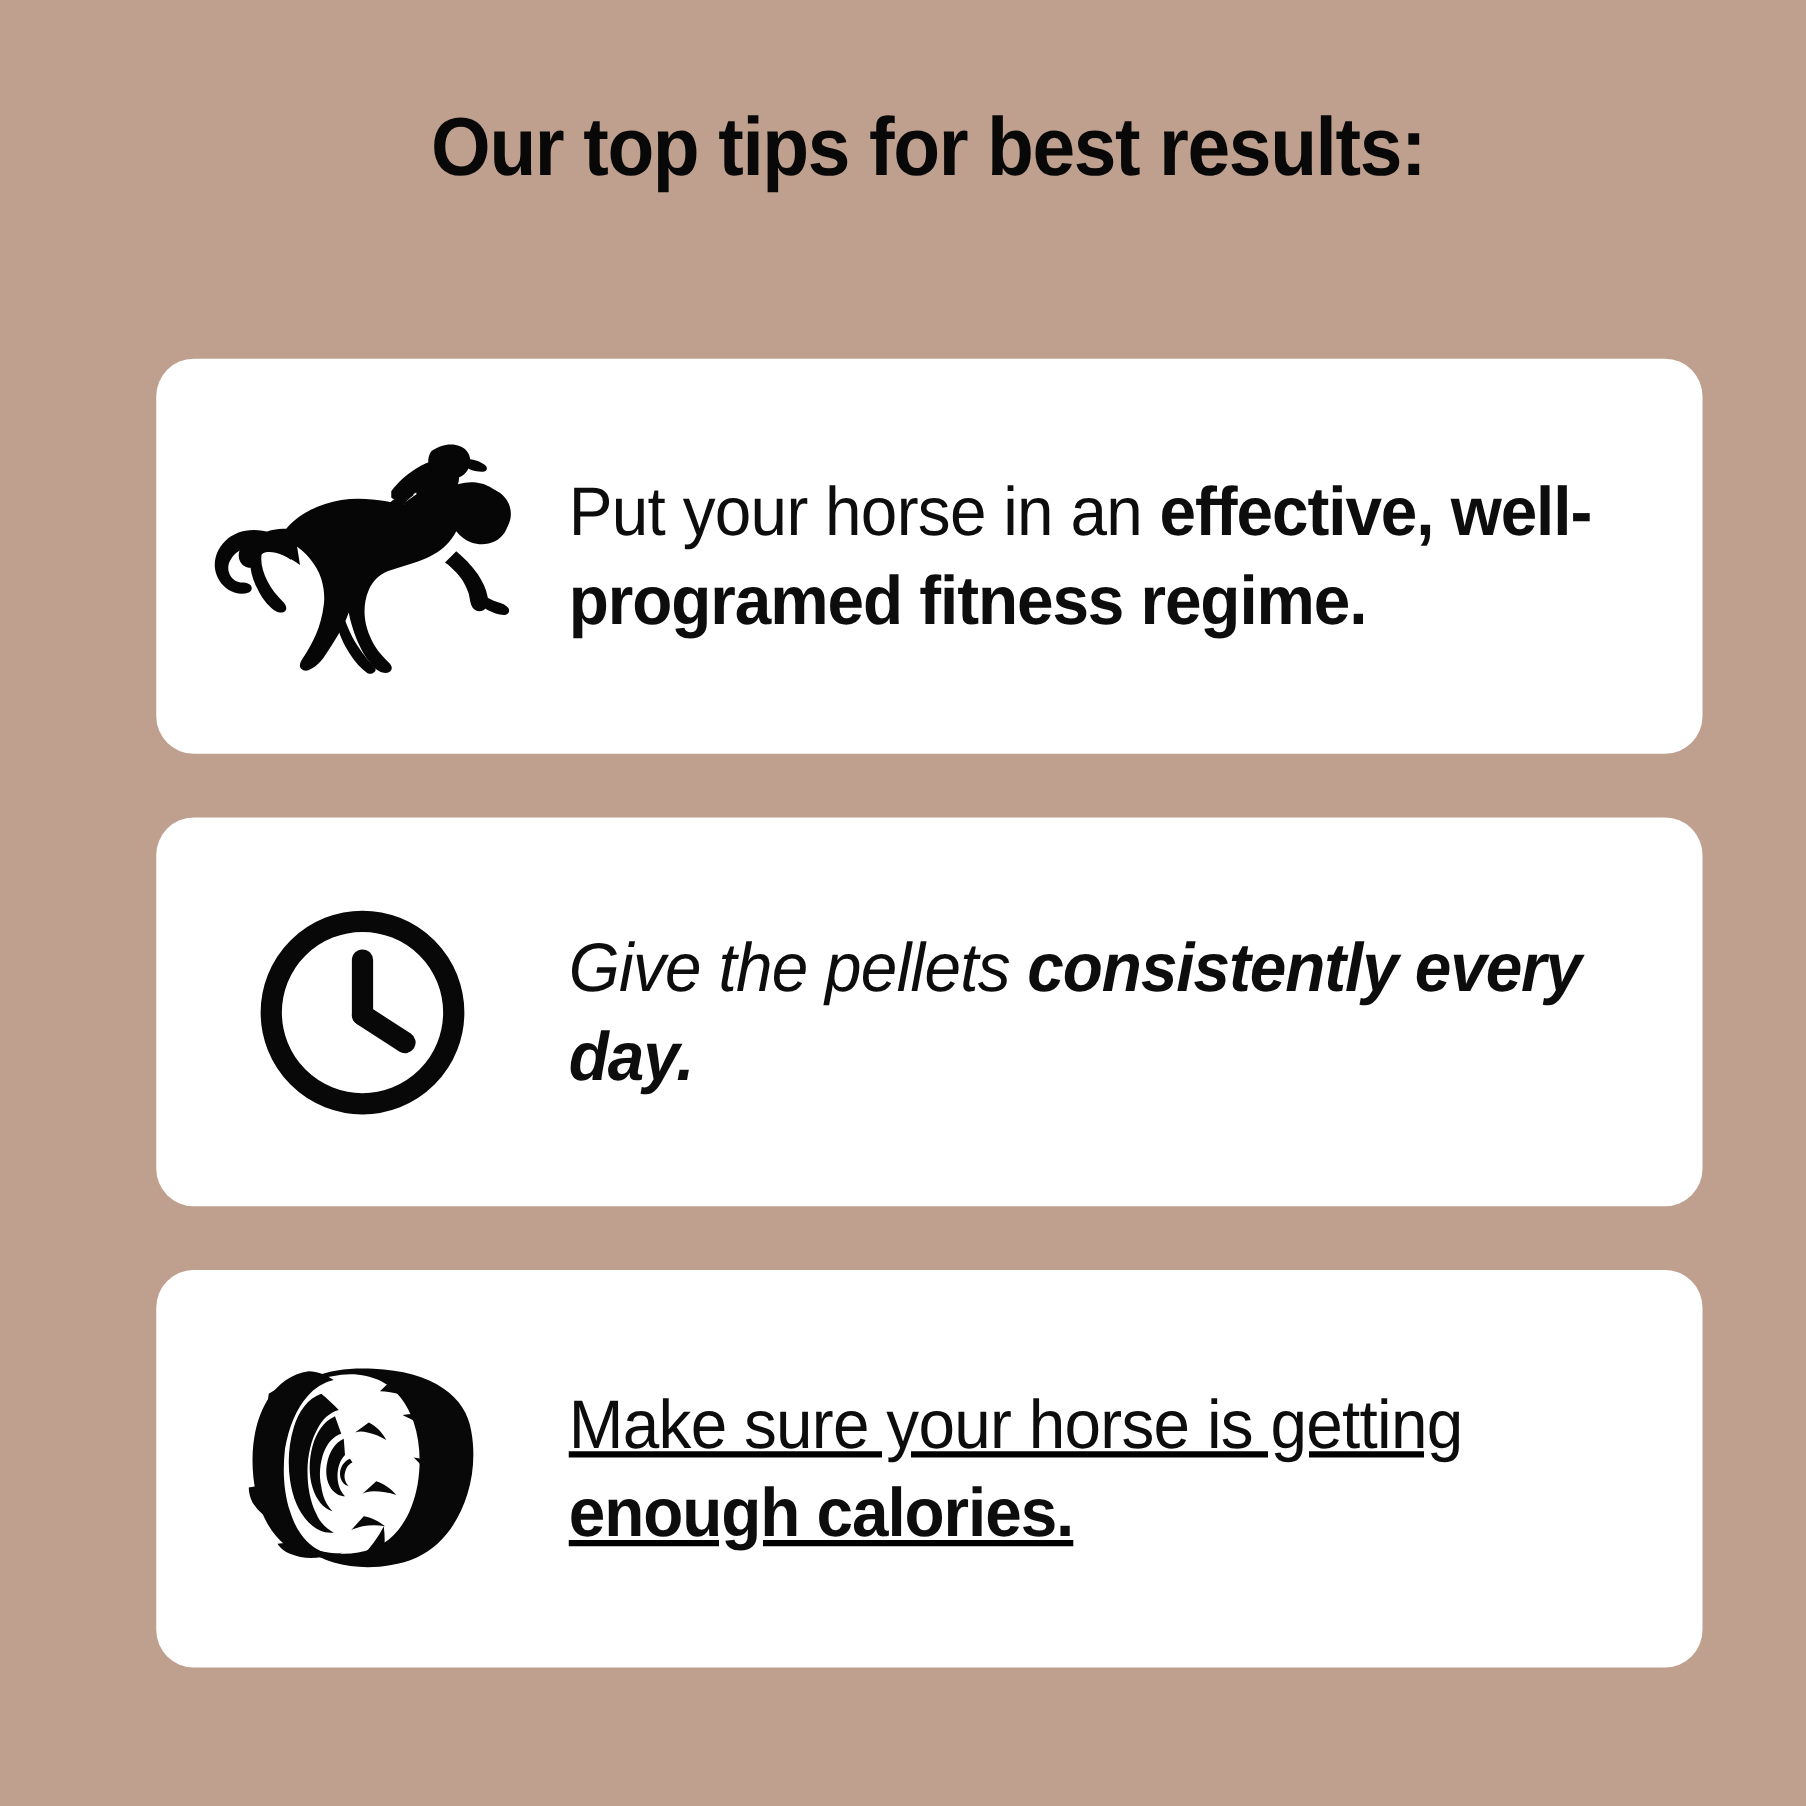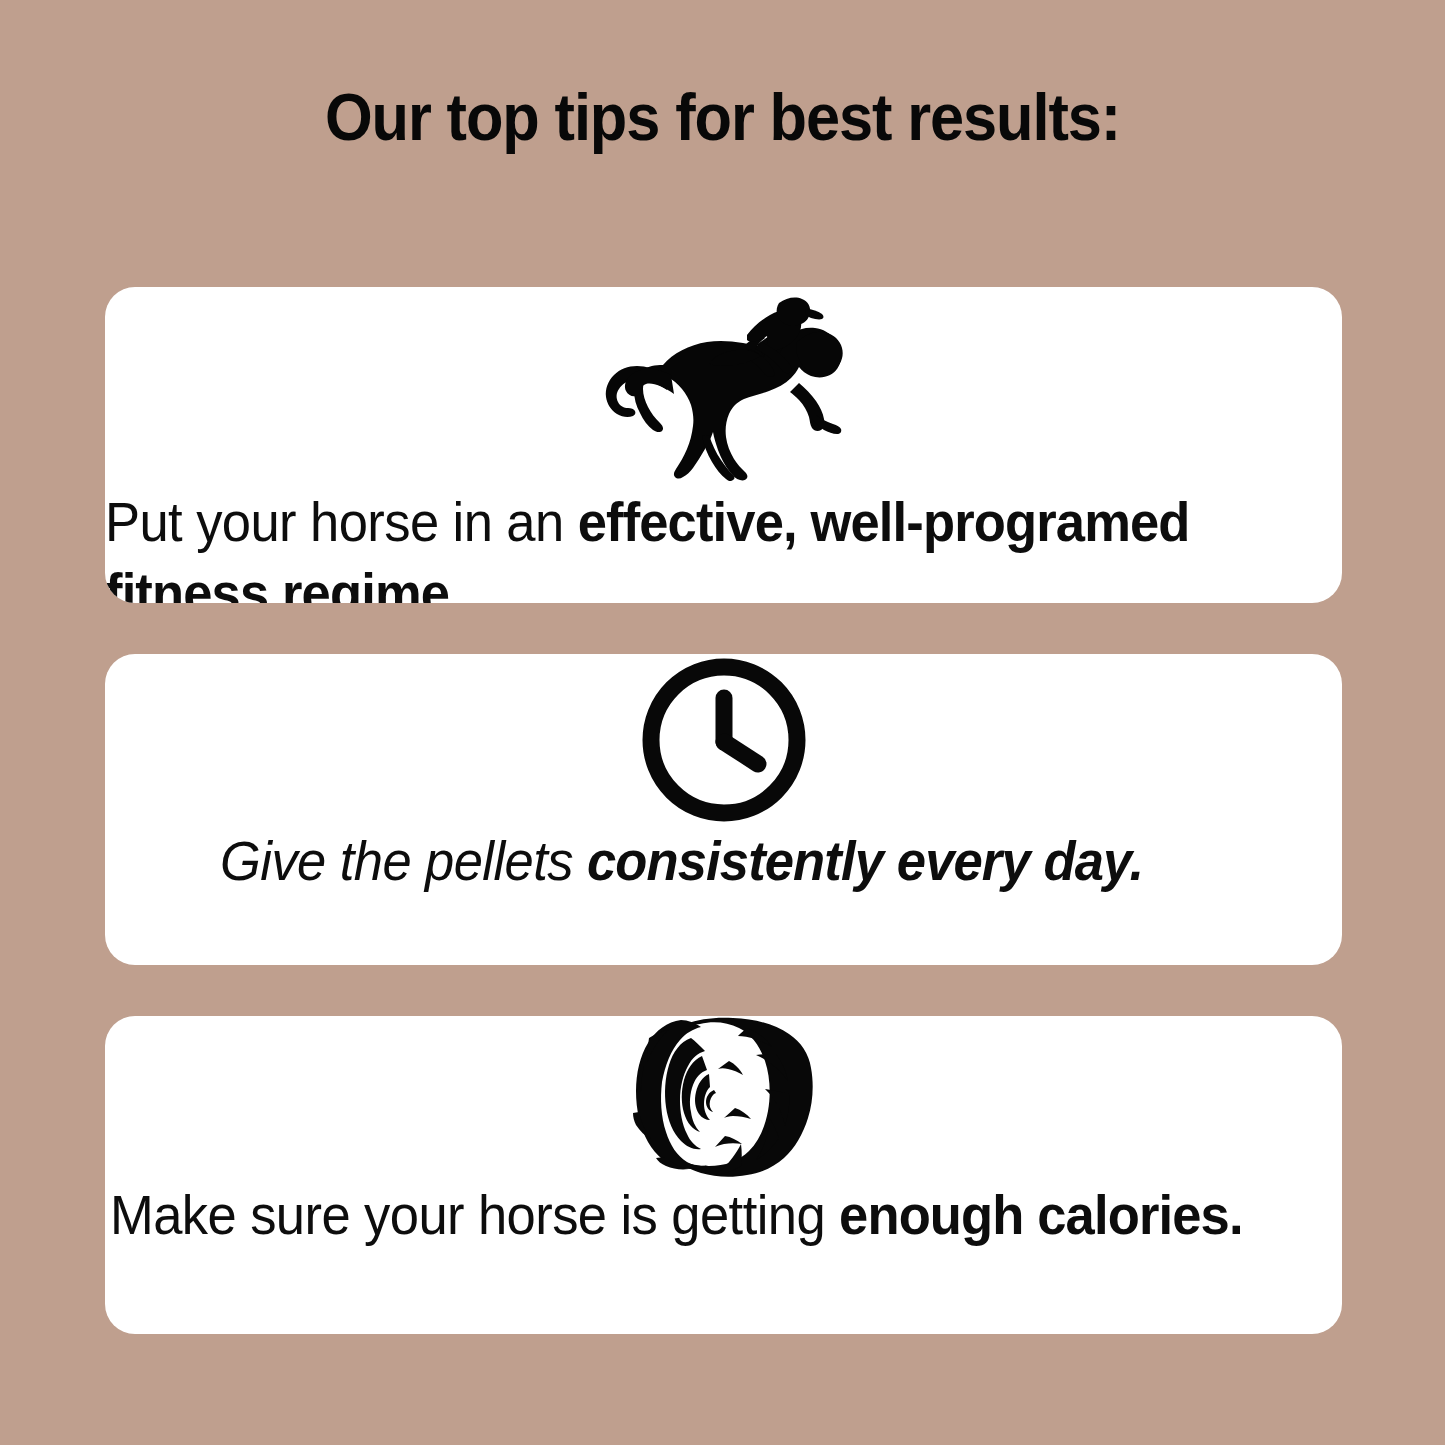--- a/index.html
+++ b/index.html
@@ -13,20 +13,21 @@
     font-family: "Liberation Sans", sans-serif;
     overflow: hidden;
   }
 
   .poster {
     position: relative;
     width: 1164px;
     height: 1445px;
     background: #bf9f8e;
     box-sizing: border-box;
+    margin-left: 20px;
   }
 
   .poster-title {
     position: absolute;
     top: 79px;
     left: 0;
     width: 1445px;
     text-align: center;
     font-family: "Liberation Sans", sans-serif;
     font-weight: bold;
@@ -46,30 +47,30 @@
     width: 1237px;
   }
 
   .tip-card {
     position: relative;
     box-sizing: border-box;
     width: 1237px;
     background: #ffffff;
     border-radius: 30px;
     display: flex;
-    flex-direction: column;
+    flex-direction: row;
     align-items: center;
     margin-bottom: 51px;
     overflow: hidden;
   }
   .tip-card:last-child { margin-bottom: 0; }
 
   .tip-card-1 { height: 316px; }
   .tip-card-2 { height: 311px; font-style: italic; }
-  .tip-card-3 { height: 318px; }
+  .tip-card-3 { height: 318px; text-decoration: underline; }
 
   .tip-icon {
     flex: 0 0 auto;
     width: 330px;
     display: flex;
     align-items: center;
     justify-content: center;
   }
   .tip-icon svg { display: block; }
 

